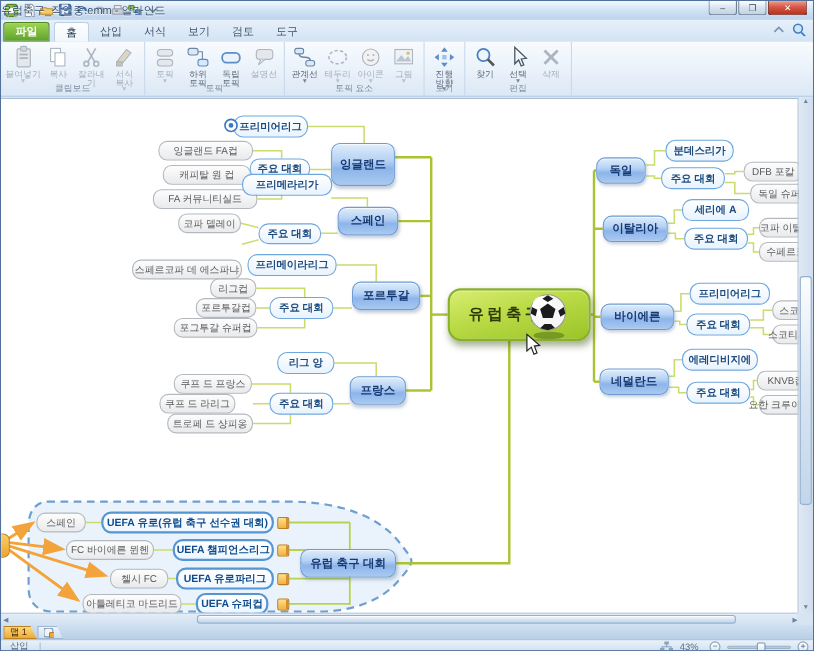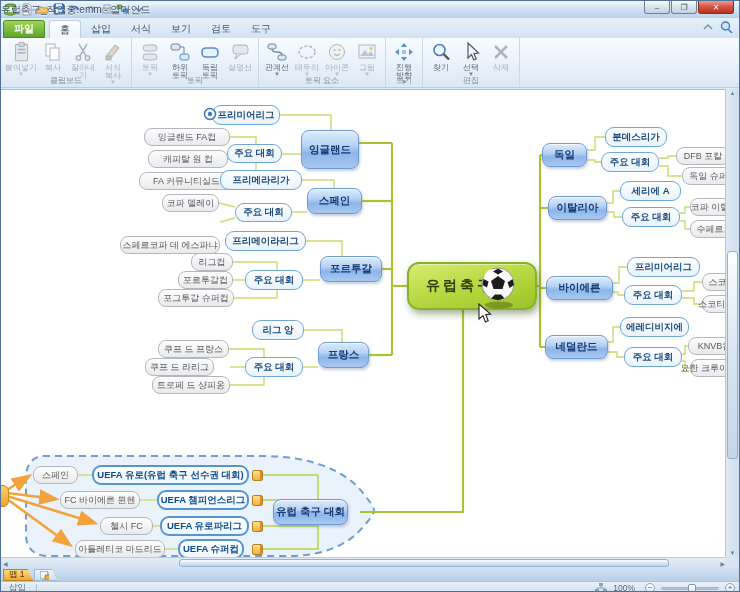--- a/index.html
+++ b/index.html
@@ -400,21 +400,21 @@
         <line x1="6" y1="488" x2="28" y2="474" stroke="#f2a33c" stroke-width="2.6" marker-end="url(#ah)"></line>
         <line x1="6" y1="491" x2="55" y2="497" stroke="#f2a33c" stroke-width="2.6" marker-end="url(#ah)"></line>
         <line x1="6" y1="494" x2="94" y2="521" stroke="#f2a33c" stroke-width="2.6" marker-end="url(#ah)"></line>
         <line x1="6" y1="497" x2="69" y2="543" stroke="#f2a33c" stroke-width="2.6" marker-end="url(#ah)"></line>
       </svg>
       <div class="node sub" style="left: 211px; top: 15px; width: 68px; height: 20px;">프리미어리그</div>
       <div class="node leaf" style="left: 143px; top: 38px; width: 86px; height: 18px;">잉글랜드 FA컵</div>
       <div class="node sub" style="left: 226px; top: 54px; width: 55px; height: 19px;">주요 대회</div>
       <div class="node leaf" style="left: 147px; top: 60px; width: 80px; height: 18px;">캐피탈 원 컵</div>
       <div class="node leaf" style="left: 138px; top: 82px; width: 95px; height: 18px;">FA 커뮤니티실드</div>
-      <div class="node sub" style="left: 219px; top: 80px; width: 82px; height: 20px;">프리메라리가</div>
+      <div class="node sub" style="left: 219px; top: 68px; width: 82px; height: 20px;">프리메라리가</div>
       <div class="node branch" style="left: 300px; top: 40px; width: 58px; height: 39px;">잉글랜드</div>
       <div class="node branch" style="left: 306px; top: 98px; width: 55px; height: 26px;">스페인</div>
       <div class="node leaf" style="left: 161px; top: 104px; width: 57px; height: 18px;">코파 델레이</div>
       <div class="node sub" style="left: 234px; top: 113px; width: 57px; height: 19px;">주요 대회</div>
       <div class="node leaf" style="left: 119px; top: 123px; width: 100px; height: 18px; margin-top: 23px;">스페르코파 데 에스파냐</div>
       <div class="node sub" style="left: 224px; top: 141px; width: 81px; height: 20px;">프리메이라리그</div>
       <div class="node branch" style="left: 319px; top: 166px; width: 62px; height: 26px;">포르투갈</div>
       <div class="node leaf" style="left: 190px; top: 163px; width: 42px; height: 18px;">리그컵</div>
       <div class="node leaf" style="left: 177px; top: 181px; width: 55px; height: 18px;">포르투갈컵</div>
       <div class="node sub" style="left: 244px; top: 180px; width: 58px; height: 20px;">주요 대회</div>
@@ -447,21 +447,21 @@
       <div class="node leaf" style="left: 687px; top: 247px; width: 53px; height: 18px;">KNVB컵</div>
       <div class="node leaf" style="left: 689px; top: 269px; width: 58px; height: 18px;">요한 크루이프 실드</div>
       <div class="node leaf" style="left: 32px; top: 376px; width: 45px; height: 18px;">스페인</div>
       <div class="node uefa" style="left: 91px; top: 375px; width: 157px; height: 20px;">UEFA 유로(유럽 축구 선수권 대회)</div>
       <div class="node leaf" style="left: 59px; top: 401px; width: 80px; height: 18px;">FC 바이에른 뮌헨</div>
       <div class="node uefa" style="left: 156px; top: 400px; width: 92px; height: 20px;">UEFA 챔피언스리그</div>
       <div class="node leaf" style="left: 99px; top: 427px; width: 53px; height: 18px;">첼시 FC</div>
       <div class="node uefa" style="left: 159px; top: 426px; width: 89px; height: 20px;">UEFA 유로파리그</div>
       <div class="node leaf" style="left: 74px; top: 450px; width: 90px; height: 18px;">아틀레티코 마드리드</div>
       <div class="node uefa" style="left: 177px; top: 449px; width: 66px; height: 20px;">UEFA 슈퍼컵</div>
-      <div class="node branch" style="left: 272px; top: 409px; width: 75px; height: 26px;">유럽 축구 대회</div>
+      <div class="node branch" style="left: 272px; top: 409px; width: 87px; height: 26px;">유럽 축구 대회</div>
       <div class="node stub" style="left: -10px; top: 395px; width: 18px; height: 22px;"></div>
       <svg width="14" height="14" style="position:absolute;left:202px;top:17px;">
         <circle cx="7" cy="7" r="5.5" fill="#fff" stroke="#3a7bbf" stroke-width="1.5"></circle>
         <circle cx="7" cy="7" r="2.2" fill="#3a7bbf"></circle>
       </svg>
       <div class="note-ic" style="left:251px;top:380px;"></div>
       <div class="note-ic" style="left:251px;top:405px;"></div>
       <div class="note-ic" style="left:251px;top:431px;"></div>
       <div class="note-ic" style="left:251px;top:454px;"></div>
       <svg width="42" height="46" style="position:absolute;left:477px;top:174px;">
@@ -504,21 +504,21 @@
   <div class="statusbar">
     <span style="padding-left:8px;">삽입</span>
     <span style="width:1px;height:8px;background:#a9bed4;margin-left:10px;"></span>
     <div class="zoomwrap">
       <svg width="12" height="10">
           <rect x="4" y="0" width="4" height="3" fill="#8aa3bd"></rect>
           <rect x="0" y="6" width="4" height="3" fill="#8aa3bd"></rect>
           <rect x="8" y="6" width="4" height="3" fill="#8aa3bd"></rect>
           <path d="M6 3 L6 5 M2 6 L2 5 L10 5 L10 6" stroke="#8aa3bd" fill="none"></path>
         </svg>
-      <span style="margin-right:4px;">100%</span>
+      <span style="margin-right:4px;">43%</span>
       <div class="zbtn">−</div>
       <div class="ztrack">
           <div class="zhandle"></div>
         </div>
       <div class="zbtn">+</div>
     </div>
   </div>
 </div>
 
 </body></html>

